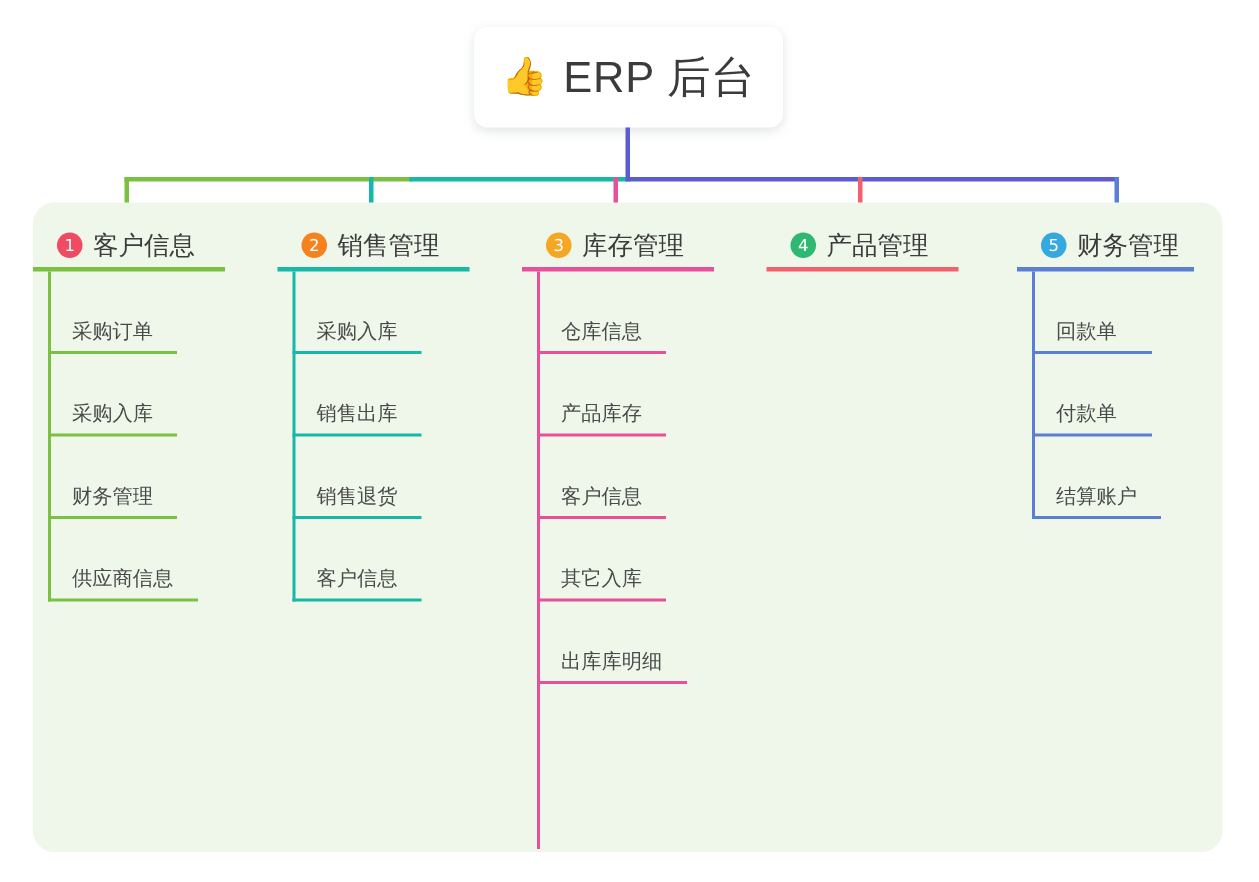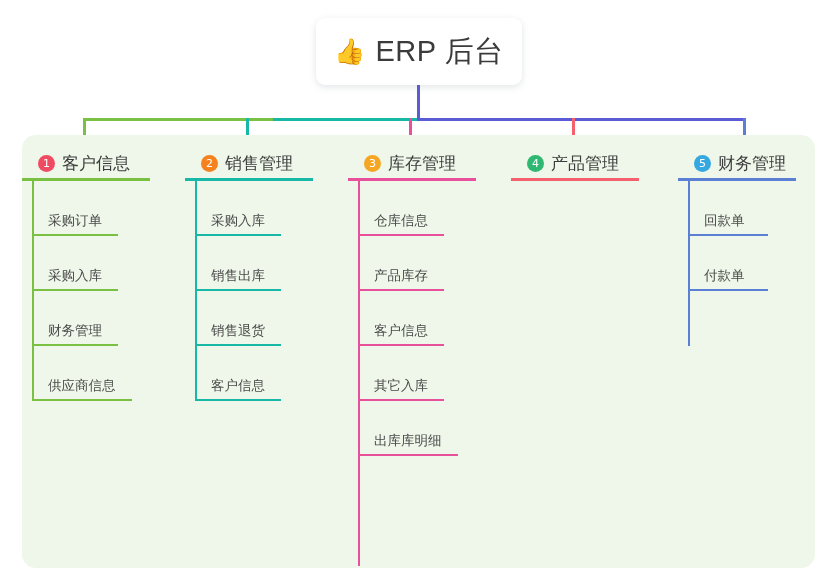--- a/index.html
+++ b/index.html
@@ -257,17 +257,21 @@
         <div class="branch">
           <div class="spine" style="background: rgb(91, 127, 212); height: 165px;"></div>
           <div class="leaf">
             <span class="leaf-label">回款单</span>
             <span class="leaf-rule" style="background: rgb(91, 127, 212); width: 80px;"></span>
           </div>
           <div class="leaf">
             <span class="leaf-label">付款单</span>
             <span class="leaf-rule" style="background: rgb(91, 127, 212); width: 80px;"></span>
           </div>
+          <div class="leaf">
+            <span class="leaf-label">结算账户</span>
+            <span class="leaf-rule" style="background: rgb(91, 127, 212); width: 86px;"></span>
+          </div>
         </div>
       </div>
     </div>
 
 </div>
 
 </body></html>

